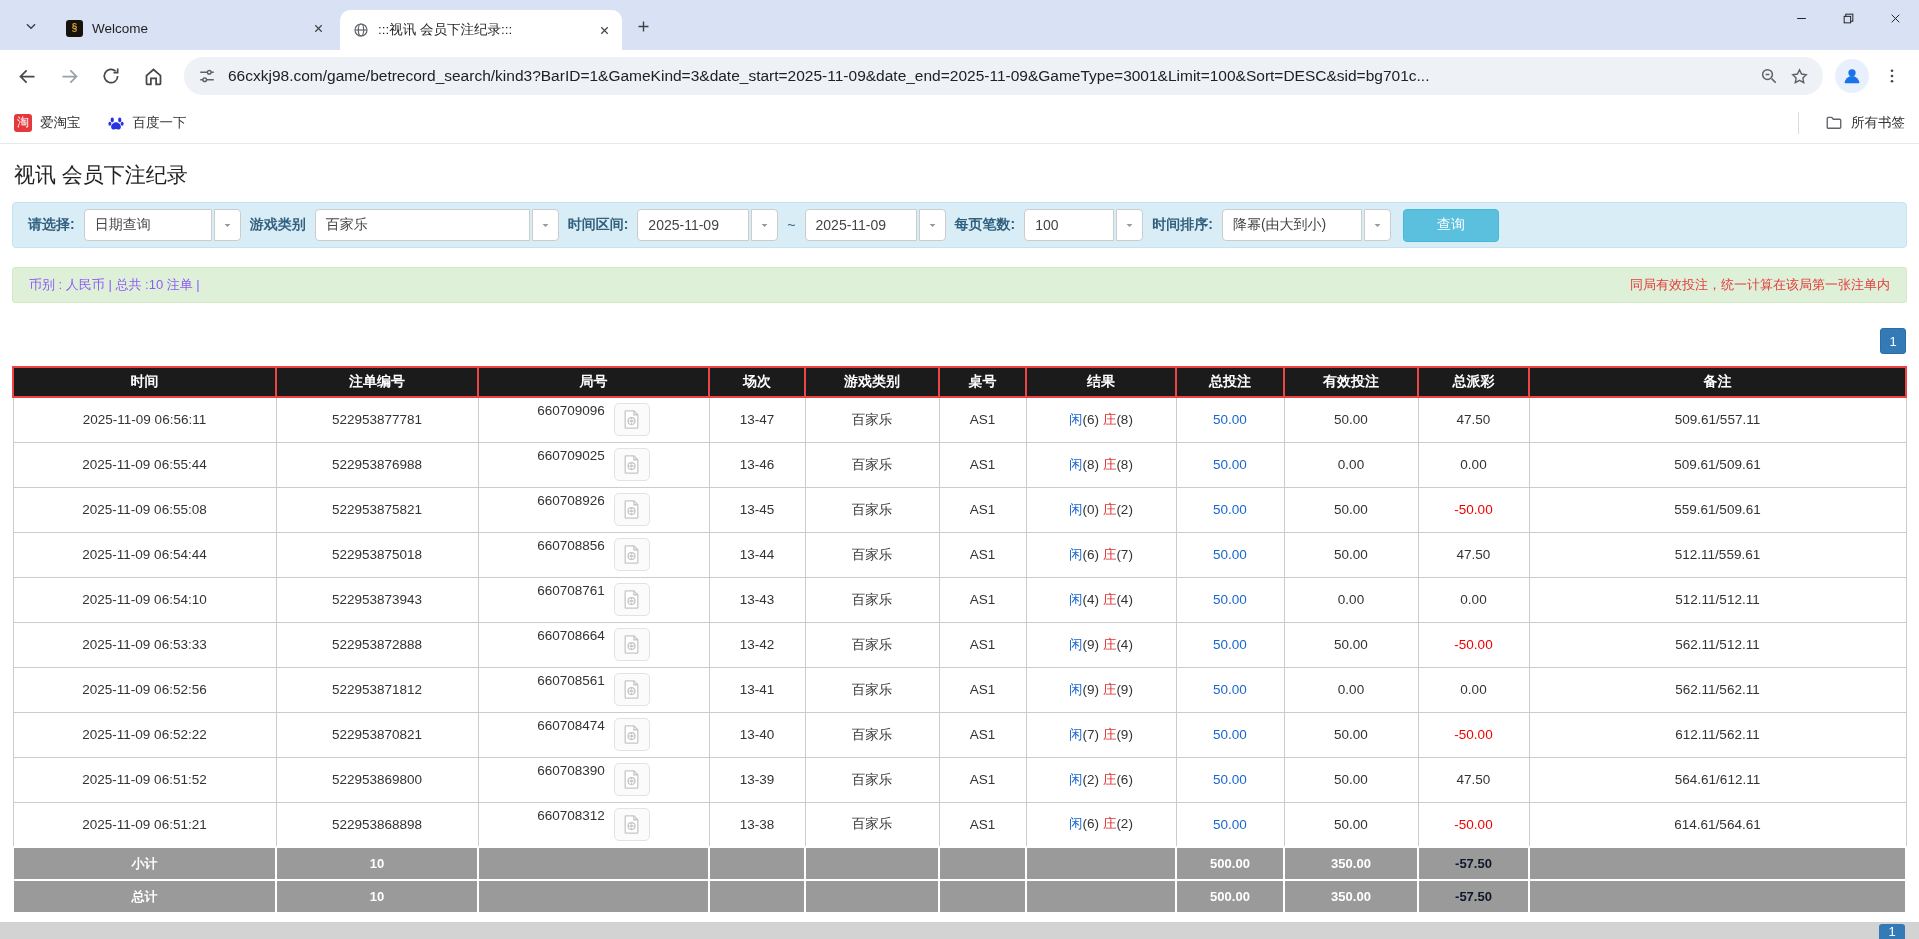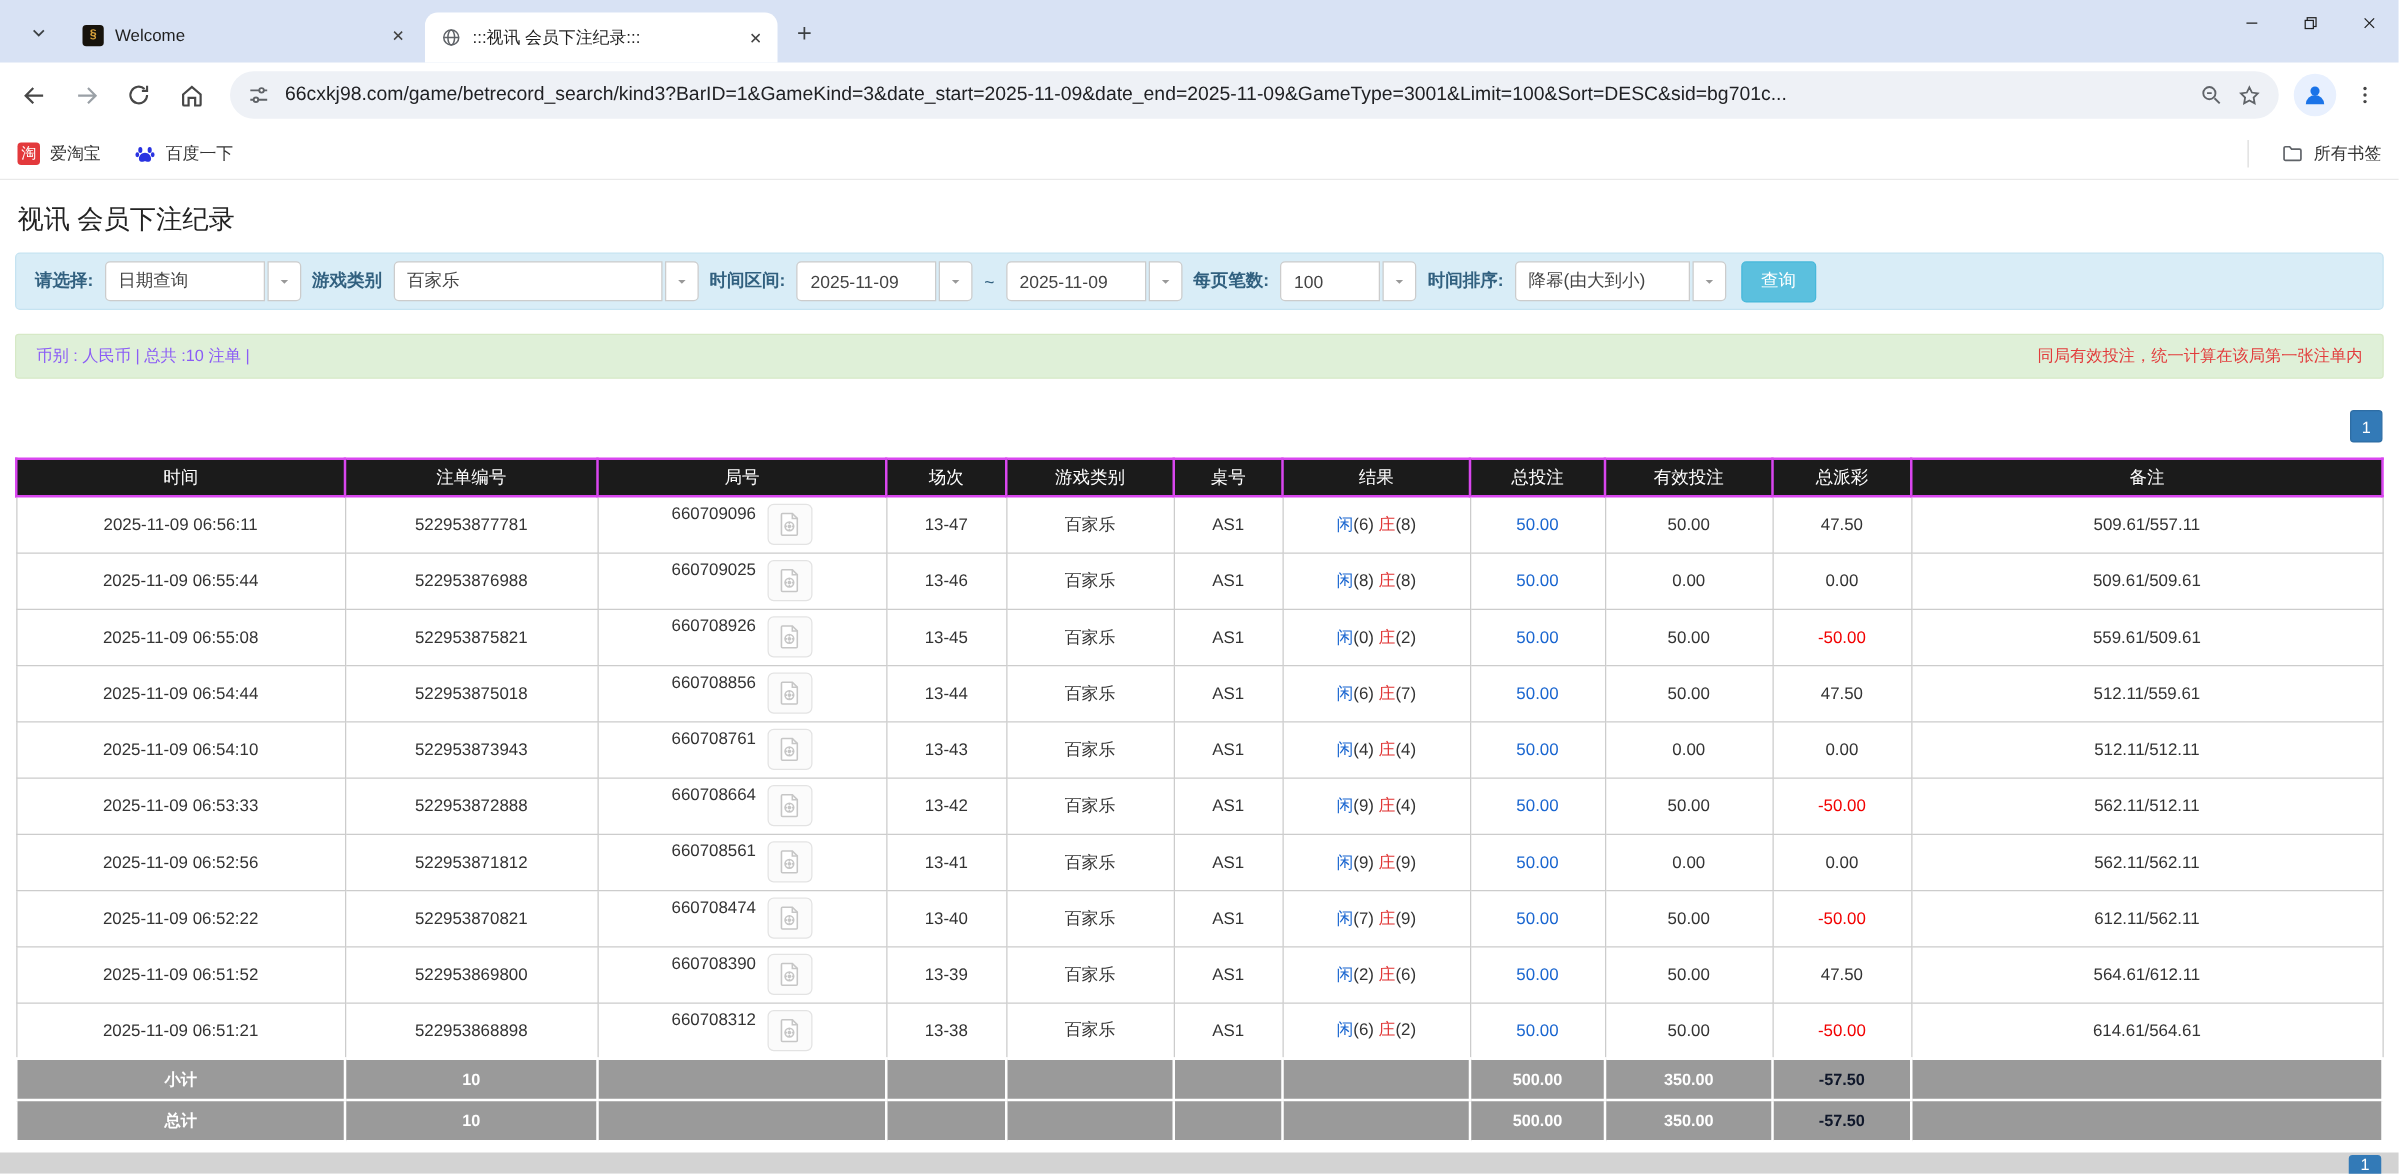--- a/index.html
+++ b/index.html
@@ -37,34 +37,34 @@
   .content{padding:0 12px;position:relative}
   .page-title{font-size:21px;color:#222;font-weight:400;margin:17px 0 13px 2px}
   .filterbar{background:#d9edf7;border:1px solid #c5e3f1;border-radius:4px;height:46px;display:flex;align-items:center;padding:0 15px;gap:9px;font-size:14px}
   .flabel{color:#31607f;font-weight:bold;white-space:nowrap}
   .combo{display:flex;gap:2px;cursor:pointer}
   .combo .val{background:#fff;border:1px solid #ccc;border-radius:4px 0 0 4px;height:32px;display:flex;align-items:center;padding:0 10px;color:#444}
   .combo .caret{width:27px;height:32px;background:#fff;border:1px solid #ccc;border-radius:0 4px 4px 0;display:flex;align-items:center;justify-content:center;color:#999}
   .w-select .val{width:128px}
   .w-game .val{width:215px}
   .w-date .val{width:112px}
-  .w-size .val{width:80px}
+  .w-size .val{width:90px}
   .w-sort .val{width:140px}
   .tilde{color:#31607f}
-  .btn-search{background:#5bc0de;border:1px solid #46b8da;border-radius:4px;color:#fff;height:33px;padding:0 15px;font-size:14px;display:flex;align-items:center;cursor:pointer;margin-left:3px}
+  .btn-search{background:#5bc0de;border:1px solid #46b8da;border-radius:4px;color:#fff;height:33px;padding:0 33px;font-size:14px;display:flex;align-items:center;cursor:pointer;margin-left:3px}
 
   .infobar{margin-top:19px;background:#dff0d8;border:1px solid #d6e9c6;border-radius:3px;height:36px;display:flex;align-items:center;justify-content:space-between;padding:0 16px;font-size:13px}
   .infobar .info-left{color:#8b5cf6}
   .infobar .info-right{color:#e23c3c}
 
   .pagerow{display:flex;justify-content:flex-end;margin:25px 1px 12px 0}
   .pagebtn{width:26px;height:26px;background:#337ab7;border:1px solid #2e6da4;border-radius:3px;color:#fff;font-size:13px;display:flex;align-items:center;justify-content:center;cursor:pointer}
 
   table{width:100%;border-collapse:collapse;table-layout:fixed}
-  thead th{background:#1b1b1b;color:#fff;font-size:14px;font-weight:normal;height:30px;border:2px solid #d946ef;text-align:center}
+  thead th{background:#1b1b1b;color:#fff;font-size:14px;font-weight:bold;height:30px;border:2px solid #ef4444;text-align:center}
   tbody td{height:45px;border:1px solid #ccc;text-align:center;font-size:13.5px;color:#333;background:#fff;overflow:hidden}
   tfoot td{height:33px;background:#9a9a9a;color:#fff;border:2px solid #fff;text-align:center;font-size:13px;font-weight:bold}
   .res-p{color:#1a66d0}
   .res-b{color:#e03131}
   .res-n{color:#333}
   .betlink{color:#1a66d0;cursor:pointer;text-decoration:none}
   .neg{color:#f20000}
   tfoot .neg{color:#0f172a}
   .round-wrap{display:inline-flex;gap:9px;vertical-align:middle}
   .vidbtn{display:inline-flex;width:36px;height:33px;border:1px solid #e3e3e3;background:#fbfbfb;border-radius:5px;align-items:center;justify-content:center;cursor:pointer}

